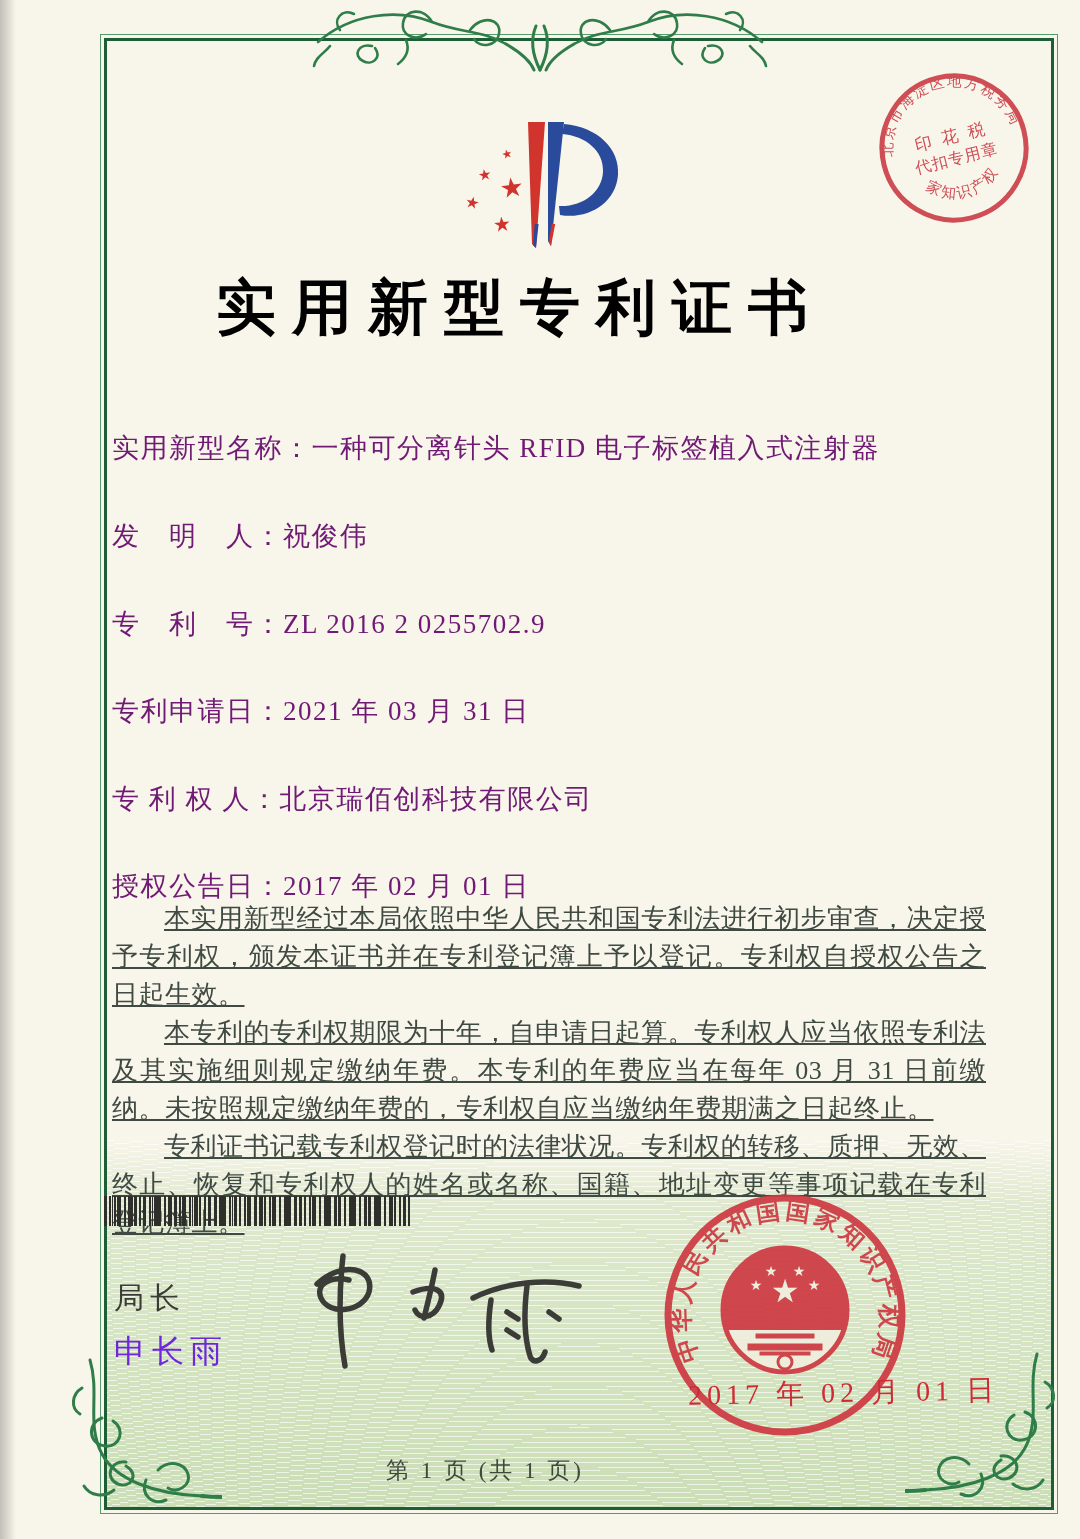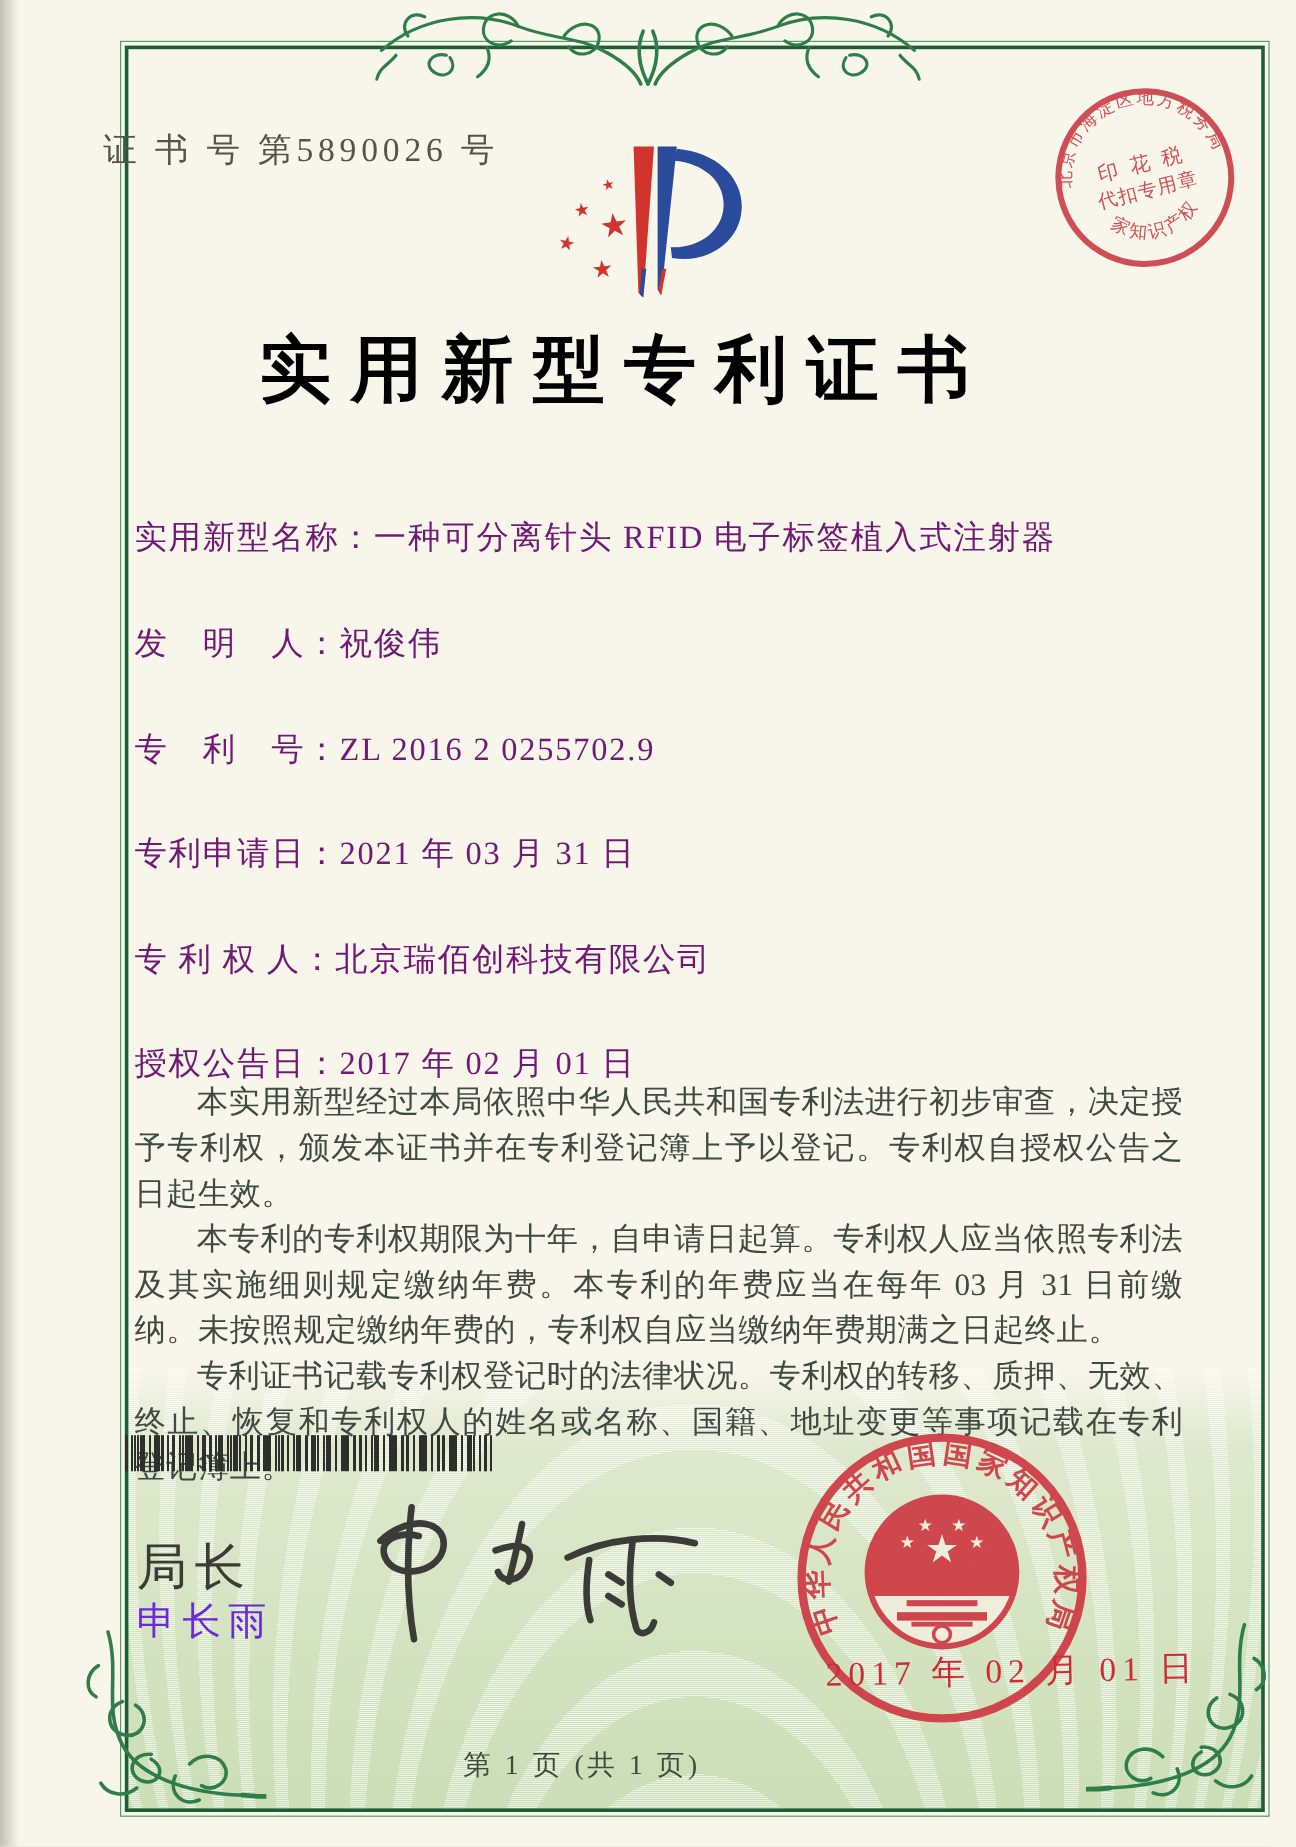--- a/index.html
+++ b/index.html
@@ -24,28 +24,28 @@
         #d5e4c2 55%, #cbdeb6 100%);
   }
   .cert-no{position:absolute;left:86px;top:106px;font-size:28px;
     letter-spacing:4px;color:#55544a;}
   .title{position:absolute;left:0;right:40px;top:268px;text-align:center;
     font-size:60px;font-weight:700;letter-spacing:16px;color:#000000;}
   .field{position:absolute;left:112px;font-size:27px;color:#701a75;
     letter-spacing:1.5px;white-space:nowrap;}
   .paragraphs{position:absolute;left:112px;width:874px;top:900px;
     font-size:26px;line-height:38px;color:#3f4a42;text-align:justify;}
-  .paragraphs p{margin:0;text-indent:2em;letter-spacing:.5px;}
+  .paragraphs p{margin:0;text-indent:2em;letter-spacing:.5px;text-decoration:underline;}
   .barcode{position:absolute;left:104px;top:1196px;width:306px;height:30px;
     background:
       repeating-linear-gradient(90deg,#2e2e2a 0 2px,transparent 2px 5px),
       repeating-linear-gradient(90deg,#2e2e2a 0 1px,transparent 1px 8px),
       repeating-linear-gradient(90deg,#2e2e2a 0 3px,transparent 3px 13px);
   }
-  .signer-title{position:absolute;left:114px;top:1278px;font-size:42px;color:#3c3c36;letter-spacing:6px;}
+  .signer-title{position:absolute;left:114px;top:1278px;font-size:30px;color:#3c3c36;letter-spacing:6px;}
   .signer-name{position:absolute;left:114px;top:1330px;font-size:32px;color:#6d28d9;letter-spacing:6px;}
   .signature{position:absolute;left:285px;top:1250px;}
   .tax-stamp{position:absolute;left:864px;top:58px;transform:rotate(-14deg);opacity:.92;}
   .office-seal{position:absolute;left:660px;top:1190px;opacity:.93;}
   .seal-date{position:absolute;left:688px;top:1374px;font-size:28px;color:#ce2b35;
     letter-spacing:5px;transform:rotate(-1deg);white-space:nowrap;}
   .footer{position:absolute;left:0;right:110px;top:1455px;text-align:center;
     font-size:23px;letter-spacing:3px;color:#3e4a3c;}
   .logo{position:absolute;left:450px;top:96px;}
   .dragons{position:absolute;left:310px;top:0px;}
@@ -110,21 +110,20 @@
       <path d="M64,104 c-16,-2 -22,16 -8,22 c13,5 22,-10 8,-18"></path>
       <path d="M40,60 c-15,5 -14,26 3,28 c15,2 21,-17 8,-25"></path>
       <path d="M84,122 c-6,14 6,26 20,20"></path>
       <path d="M20,30 c-10,6 -12,20 -2,26"></path>
       <path d="M52,132 c-10,8 -24,6 -30,-4"></path>
       <path d="M96,112 c10,-10 26,-8 30,4 c3,11 -10,20 -20,14"></path>
       <path d="M140,138 C150,139 156,139 159,139" stroke-width="4"></path>
     </g>
   </svg>
 
-  <div class="cert-no">证 书 号 第5890026 号</div>
 
   <svg class="logo" width="185" height="165" viewBox="0 0 185 165">
     <g fill="#d0342c" font-family="DejaVu Sans, sans-serif">
       <text x="57" y="62" font-size="12" text-anchor="middle" transform="rotate(-14 57 58)">★</text>
       <text x="35" y="84" font-size="15" text-anchor="middle" transform="rotate(-10 35 80)">★</text>
       <text x="62" y="101" font-size="27" text-anchor="middle" transform="rotate(-8 62 93)">★</text>
       <text x="22" y="112" font-size="16" text-anchor="middle" transform="rotate(12 22 108)">★</text>
       <text x="52" y="135" font-size="20" text-anchor="middle" transform="rotate(-6 52 129)">★</text>
     </g>
     <polygon points="78,26 95,26 86,152 82,148" fill="#d0342c"></polygon>

